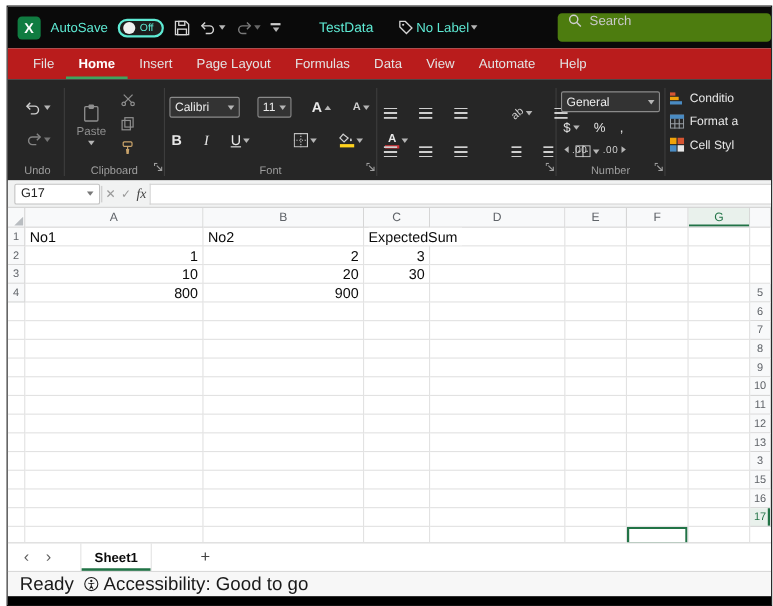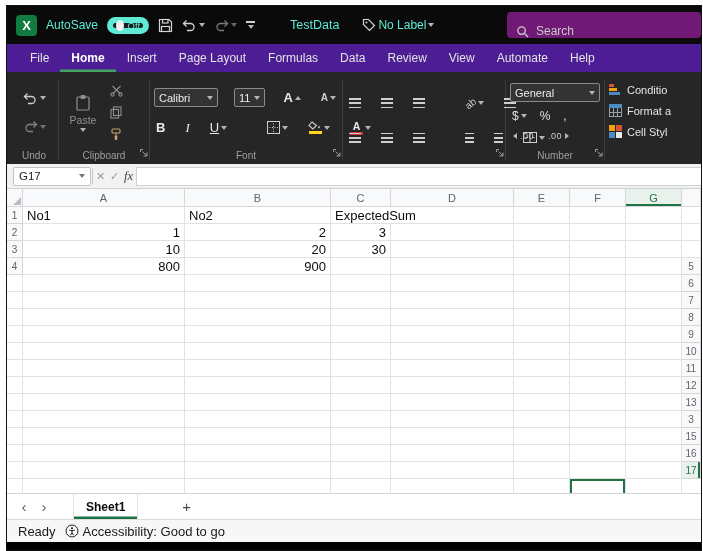--- a/index.html
+++ b/index.html
@@ -4,35 +4,35 @@
 <title>TestData</title>
 <style>
   *{box-sizing:border-box;margin:0;padding:0}
   body{width:703px;height:551px;background:#fff;font-family:"Liberation Sans",sans-serif;overflow:hidden;position:relative}
   .window{position:absolute;top:5px;left:6px;width:696px;height:546px;border:1px solid #111;background:#fff;display:flex;flex-direction:column;overflow:hidden}
 
   
   .titlebar{flex:0 0 38px;background:#0a0a0a;display:flex;align-items:center;gap:9px;padding:0 0 0 9px;color:#e8e8e8}
   .logo{width:21px;height:21px;background:#107c41;border-radius:4px;color:#fff;font-weight:bold;font-size:13px;display:flex;align-items:center;justify-content:center;flex:0 0 21px}
   .ts{font-size:12px;color:#5eead4;white-space:nowrap}
-  .pill{width:42px;height:17px;border:6px solid #5eead4;border-radius:9px;background:#1c1c1c;display:flex;align-items:center;gap:4px;padding:0 3px}
+  .pill{width:42px;height:17px;border:2px solid #5eead4;border-radius:9px;background:#1c1c1c;display:flex;align-items:center;gap:4px;padding:0 3px}
   .knob{width:11px;height:11px;border-radius:50%;background:#f0f0f0}
   .pill .ts{font-size:9.5px}
   .tbico{display:flex;align-items:center;gap:2px}
   .chev{width:0;height:0;border-left:3.5px solid transparent;border-right:3.5px solid transparent;border-top:4px solid #b5b5b5;display:inline-block}
   .qa{display:flex;flex-direction:column;align-items:center;gap:2px}
   .qabar{width:9px;height:1.5px;background:#cfcfcf}
   .mirror{transform:scaleX(-1);display:inline-flex}
   .dimmed{opacity:.55}
-  .searchbox{margin-left:auto;width:194px;height:26px;background:#701a75;border-radius:4px;display:flex;align-items:flex-end;gap:7px;padding:0 9px;flex:0 0 194px}
+  .searchbox{margin-left:auto;width:194px;height:26px;background:#4d7c0f;border-radius:4px;display:flex;align-items:flex-start;gap:7px;padding:0 9px;flex:0 0 194px}
   .searchbox input{background:transparent;border:none;outline:none;color:#e8e8e8;font-size:12px;width:145px;font-family:"Liberation Sans",sans-serif}
   .searchbox input::placeholder{color:#c9c9c9}
 
   
-  .tabsrow{flex:0 0 28px;background:#4c1d95;display:flex;align-items:stretch;padding:0 12px}
+  .tabsrow{flex:0 0 28px;background:#b91c1c;display:flex;align-items:stretch;padding:0 12px}
   .rtab{color:#e3e3e3;font-size:12px;padding:0 11px;display:flex;align-items:center}
   .rtab.active{color:#fff;font-weight:bold;box-shadow:inset 0 -2.5px 0 #3fa55f}
 
   
   .ribbon{flex:0 0 92px;background:#262626;display:flex;align-items:stretch;padding:4px 0 0 4px;overflow:hidden;color:#cfcfcf}
   .rgroup{display:flex;flex-direction:column;position:relative;padding:1px 3px 0 3px;flex:0 0 auto}
   .rgbody{flex:1;display:flex}
   .rglabel{height:16px;font-size:10px;color:#9f9f9f;text-align:center;line-height:15px}
   .rsep{width:1px;background:#3d3d3d;margin:4px 1px;flex:0 0 1px}
   .launcher{position:absolute;right:0;bottom:3px}
@@ -85,21 +85,21 @@
   .hlc{background:#e9f1ec;box-shadow:inset 0 -2px 0 #217346;color:#217346}
   .hlr{background:#e9f1ec;box-shadow:inset -2px 0 0 #217346;color:#217346}
 
   
   .sheetbar{flex:0 0 26px;background:#fff;border-top:1px solid #d4d4d4;display:flex;align-items:stretch;padding:0 8px;gap:2px}
   .navg{color:#5f5f5f;font-size:15px;width:18px;display:flex;align-items:center;justify-content:center}
   .stab{margin-left:18px;font-size:12px;color:#0b0b0b;font-weight:600;padding:0 12px;display:flex;align-items:center;border-left:1px solid #e3e3e3;border-right:1px solid #e3e3e3;box-shadow:inset 0 -2.5px 0 #217346}
   .addbtn{margin-left:42px;font-size:15px;color:#444;display:flex;align-items:center}
 
   
-  .statusbar{flex:0 0 23px;background:#f7f7f7;border-top:1px solid #d9d9d9;display:flex;align-items:center;gap:9px;padding:0 11px;font-size:13px;color:#1a1a1a}
+  .statusbar{flex:0 0 23px;background:#f7f7f7;border-top:1px solid #d9d9d9;display:flex;align-items:center;gap:9px;padding:0 11px;font-size:17px;color:#1a1a1a}
   .acc{display:flex;align-items:center;gap:4px}
   .blackbar{flex:0 0 8px;background:#000}
 </style>
 </head>
 <body>
 
 <div class="window">
 
   <div class="titlebar">
     <div class="logo">
@@ -155,21 +155,20 @@
     </div>
   </div>
 
   <div class="tabsrow">
       <span class="rtab">File</span>
       <span class="rtab active">Home</span>
       <span class="rtab">Insert</span>
       <span class="rtab">Page Layout</span>
       <span class="rtab">Formulas</span>
       <span class="rtab">Data</span>
-      <span class="rtab">Review</span>
       <span class="rtab">View</span>
       <span class="rtab">Automate</span>
       <span class="rtab">Help</span>
     </div>
 
   <div class="ribbon">
 
     <div class="rgroup" style="width:46px">
       <div class="rgbody col" style="align-items:center">
         <span class="rbtn">

